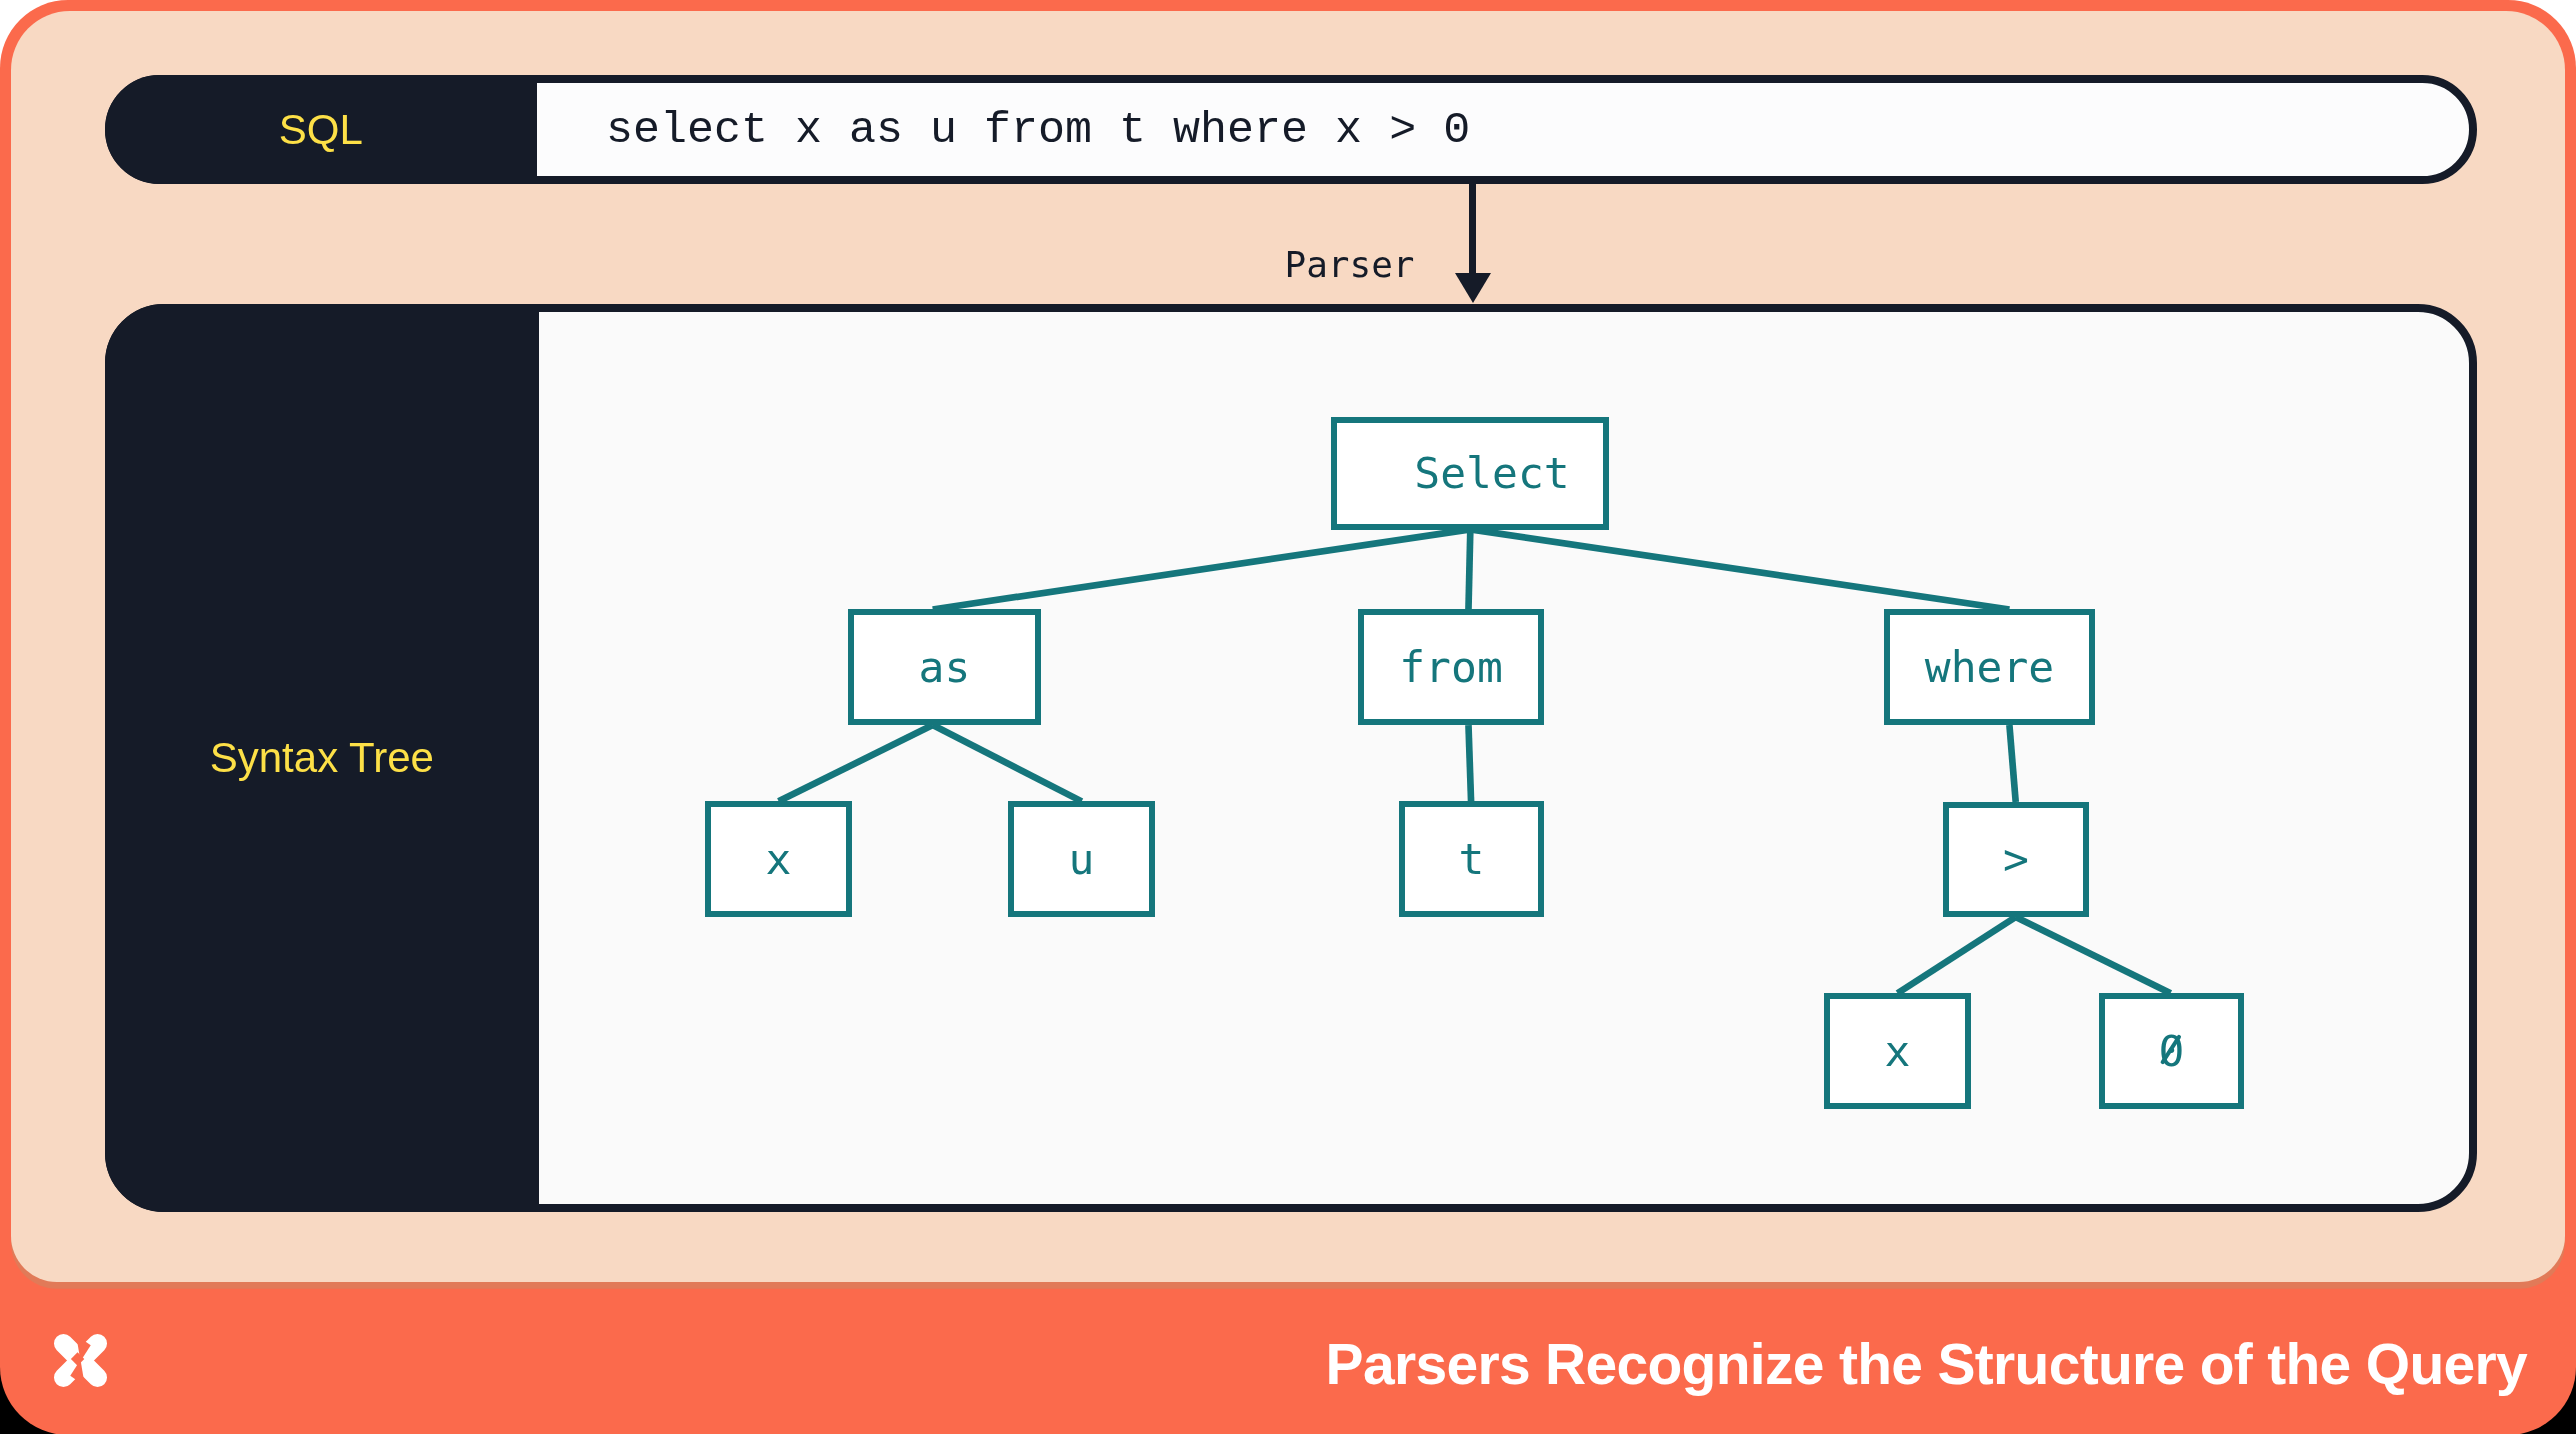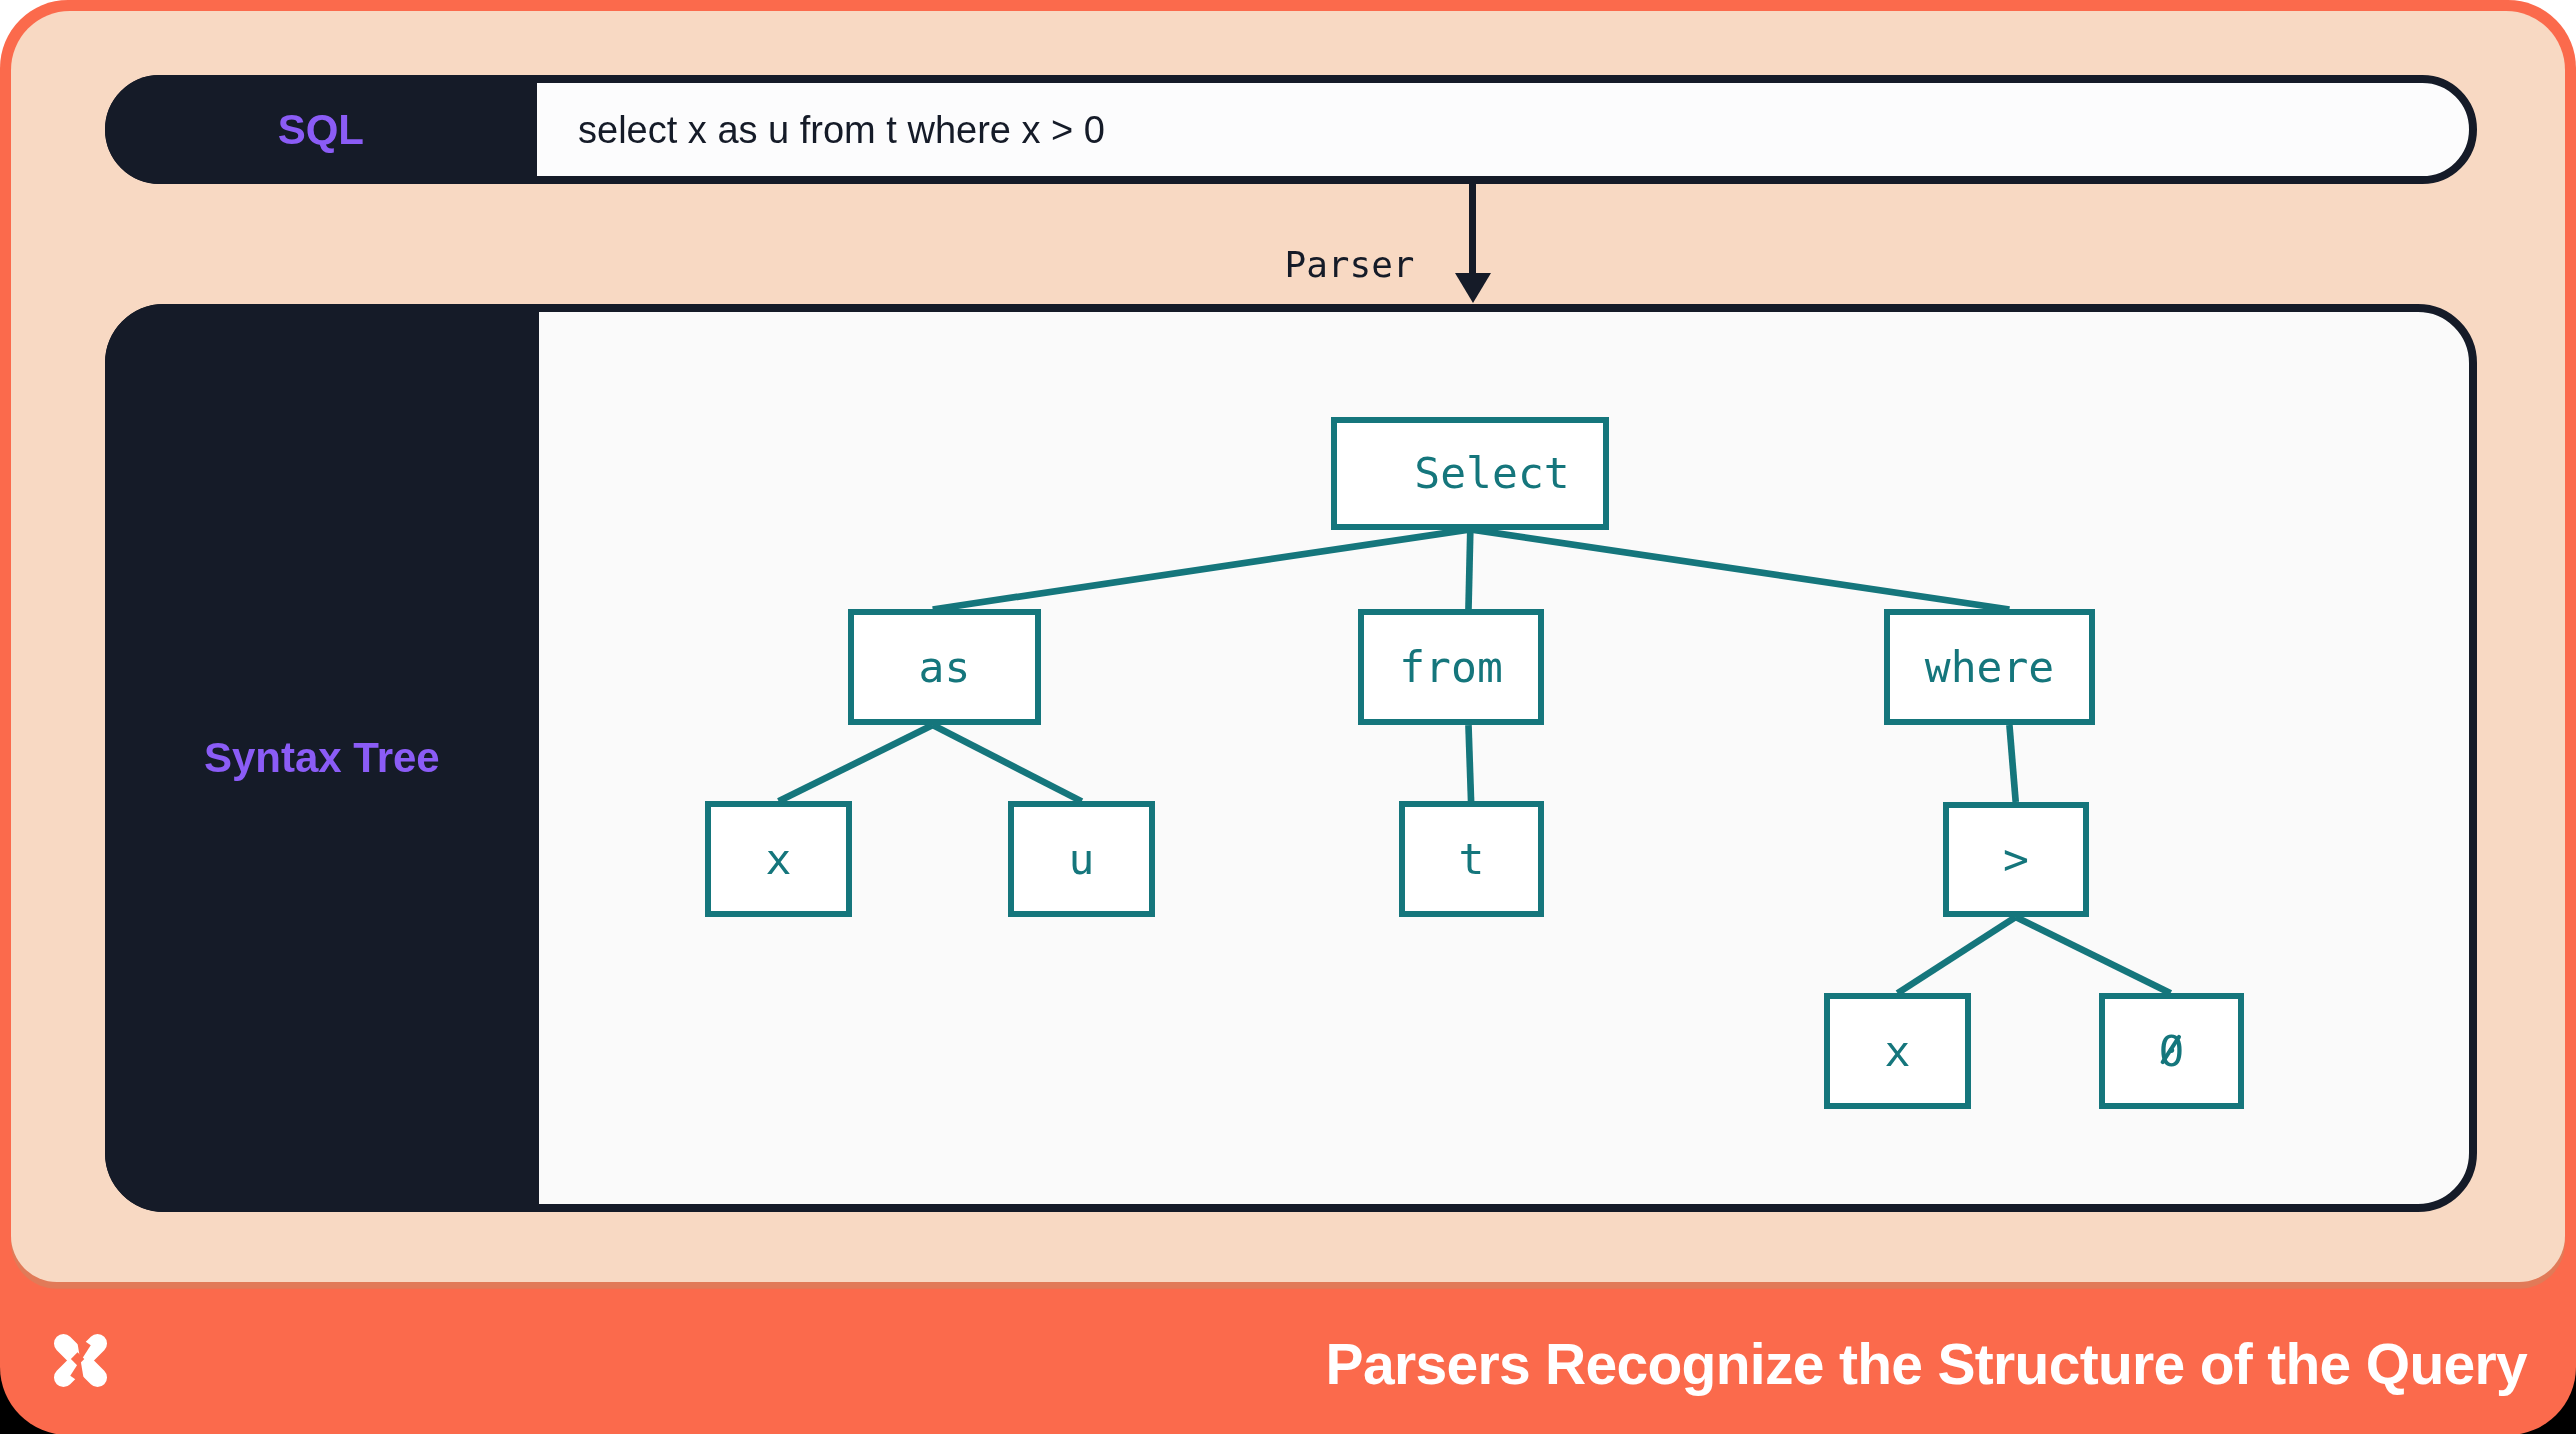--- a/index.html
+++ b/index.html
@@ -32,25 +32,25 @@
     position:absolute;left:105px;top:75px;width:2372px;height:109px;
     box-sizing:border-box;border:8.2px solid var(--navy);border-radius:56px;
     background:#fcfcfd;
   }
   .sql-seg{
     position:absolute;left:-8.2px;top:-8.2px;bottom:-8.2px;width:432px;
     background:var(--navy);border-radius:56px 0 0 56px;
     display:flex;align-items:center;justify-content:center;
   }
   .panel-label{
-    color:#8b5cf6;font-weight:bold;font-size:42px;line-height:1;letter-spacing:0px;
+    color:#fde047;font-weight:normal;font-size:42px;line-height:1;letter-spacing:0px;
   }
   .sql-query{
-    position:absolute;left:465px;top:50%;transform:translateY(-50%);
-    font-family:Liberation Sans, sans-serif;font-size:38px;line-height:1;
+    position:absolute;left:493px;top:50%;transform:translateY(-50%);
+    font-family:Liberation Mono, monospace;font-size:45px;line-height:1;
     color:var(--navy);white-space:pre;
   }
 
   
   .parser-label{
     position:absolute;left:1260px;top:223px;width:179px;text-align:center;
     font-family:"DejaVu Sans Mono", monospace;font-size:36px;line-height:1;
     color:var(--navy);
     margin-top:24px;
   }

